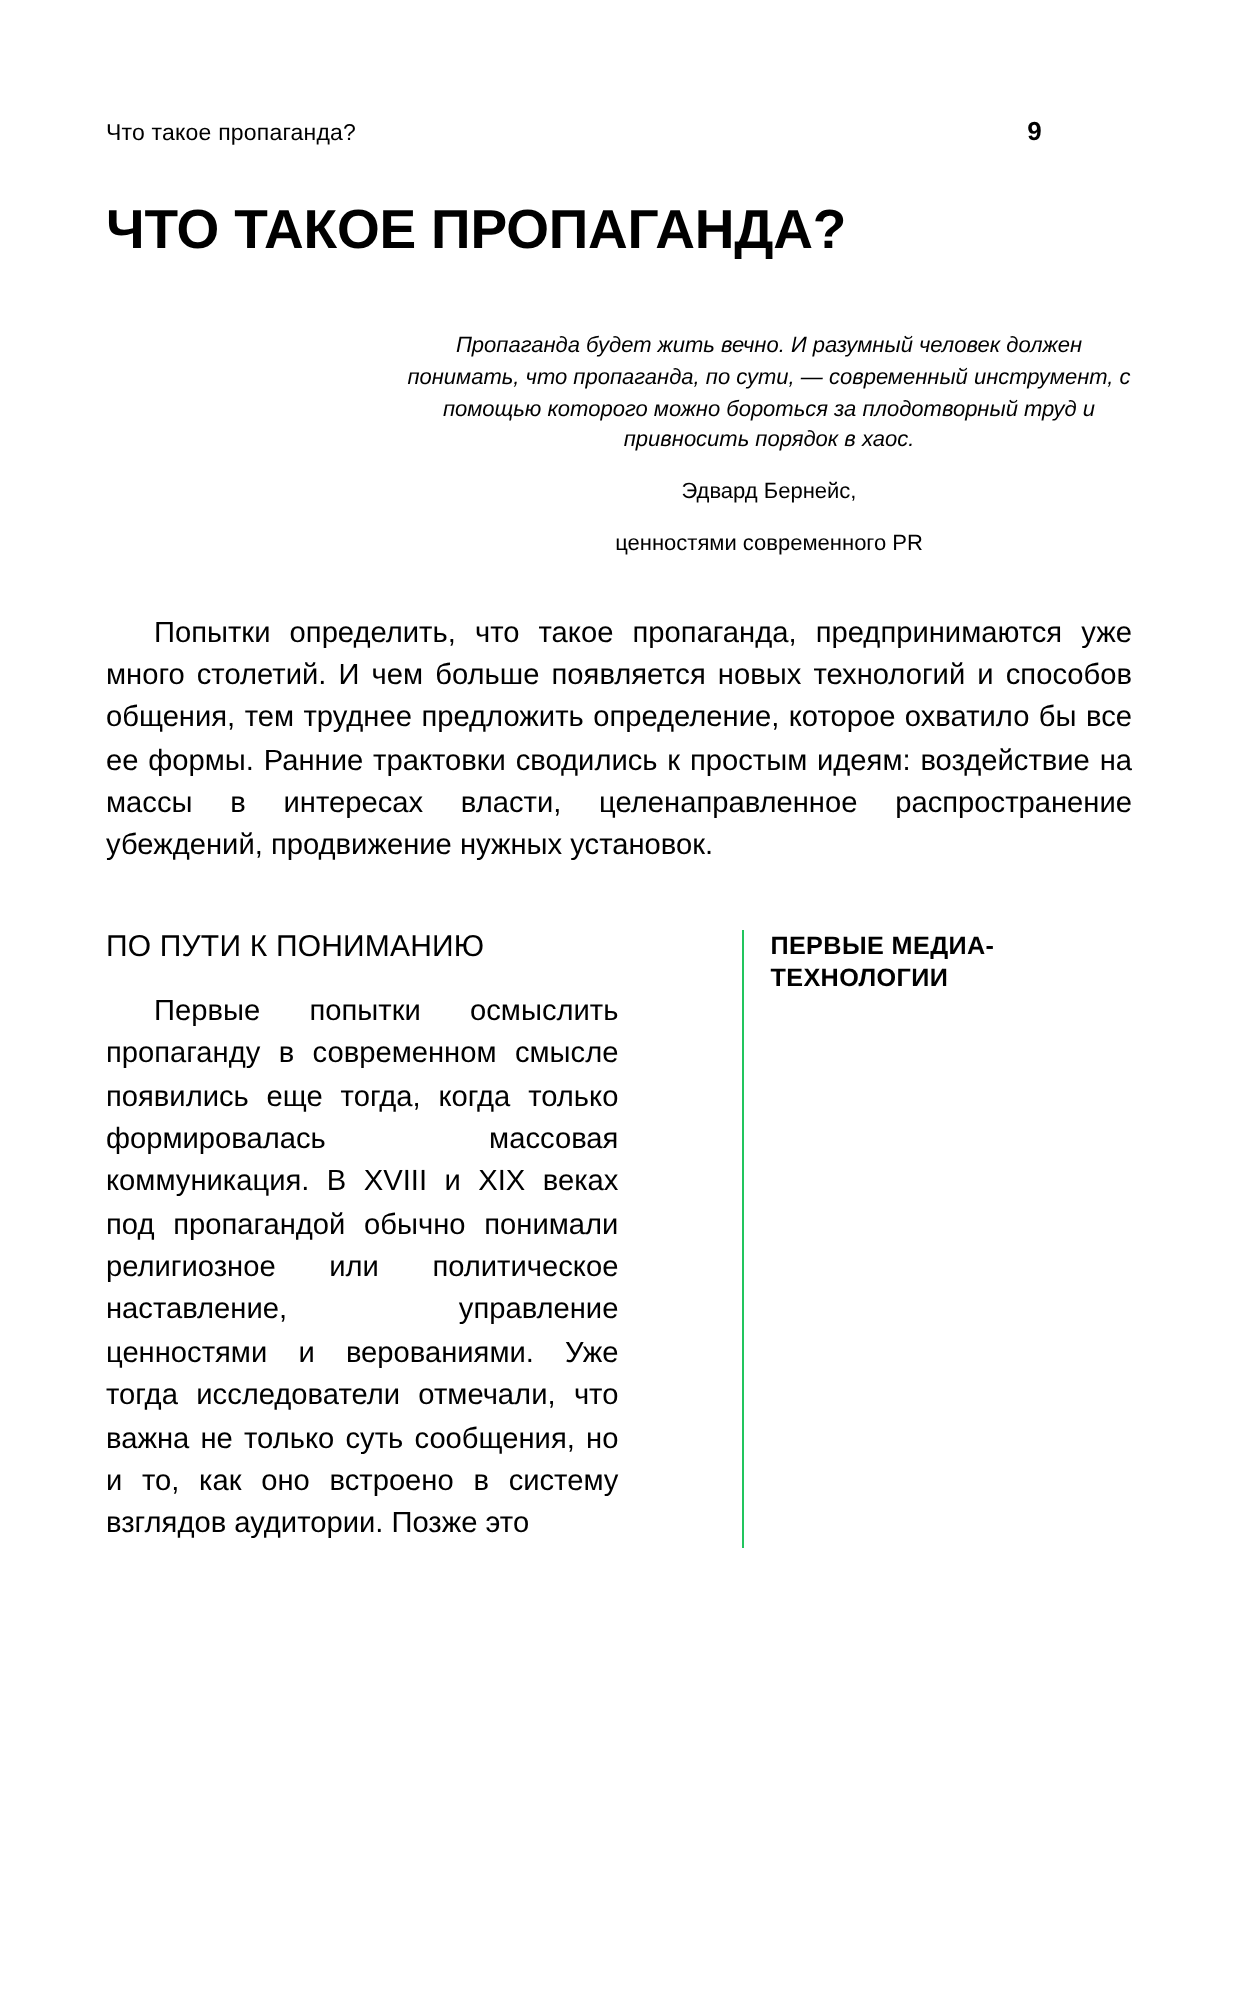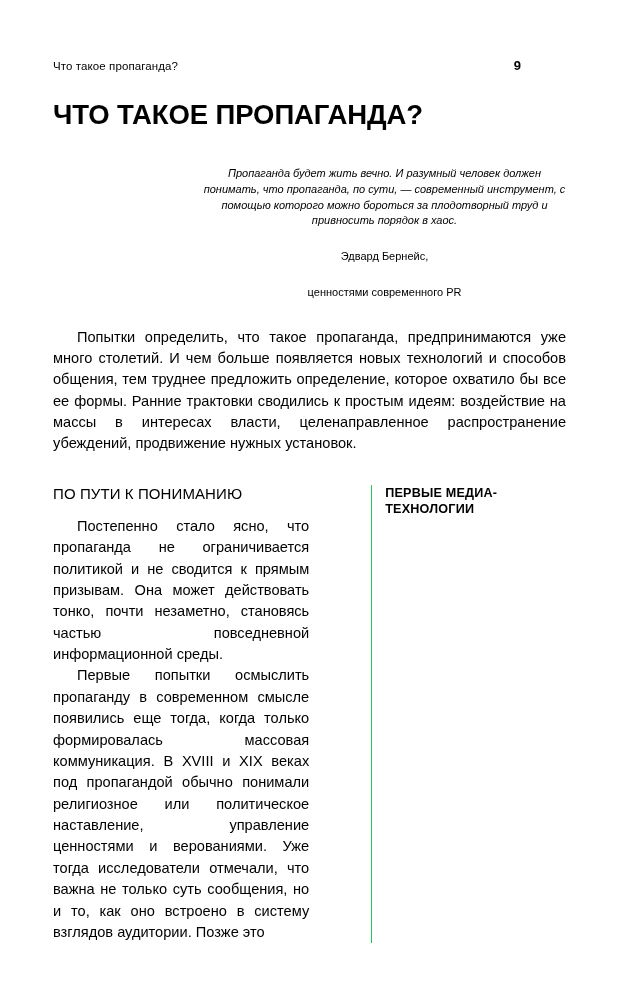--- a/index.html
+++ b/index.html
@@ -64,21 +64,21 @@
     text-align: center;
     font-style: italic;
     font-size: 11px;
     line-height: 1.43;
   }
   .epigraph p {
     margin: 0;
   }
   .epigraph .attribution {
     font-style: normal;
-    margin-top: 20px;
+    margin-top: 10px;
     line-height: 1.43;
   }
 
   .intro {
     margin-top: 26px;
     font-size: 14.6px;
     line-height: 1.465;
     text-align: justify;
     text-indent: 24px;
     hyphens: manual;
@@ -150,21 +150,20 @@
       <p class="attribution">Эдвард Бернейс,</p>
       <p class="attribution">ценностями современного PR</p>
     </div>
 
     <p class="intro">Попытки определить, что такое пропаганда, предпринима­ются уже много столетий. И чем больше появляется новых технологий и способов общения, тем труднее предложить определение, которое охватило бы все ее формы. Ранние трактовки сводились к простым идеям: воздействие на мас­сы в интересах власти, целенаправленное распространение убеждений, продвижение нужных установок.</p>
 
     <div class="columns">
 
       <div class="col-main">
         <h2 class="section-title">ПО ПУТИ К ПОНИМАНИЮ</h2>
-        <p>Постепенно стало ясно, что пропа­ганда не ограничивается политикой и не сводится к прямым призывам. Она может действовать тонко, поч­ти незаметно, становясь частью по­вседневной информационной среды.</p>
         <p>Первые попытки осмыслить пропа­ганду в современном смысле появи­лись еще тогда, когда только форми­ровалась массовая коммуникация. В XVIII и XIX веках под пропагандой обычно понимали религиозное или политическое наставление, управ­ление ценностями и верованиями. Уже тогда исследователи отмечали, что важна не только суть сообще­ния, но и то, как оно встроено в си­стему взглядов аудитории. Позже это</p>
       </div>
 
       <div class="col-side">
         <h3 class="sidebar-title">ПЕРВЫЕ МЕДИА­ТЕХНОЛОГИИ</h3>
       </div>
 
     </div>
   </div>
 </div>

